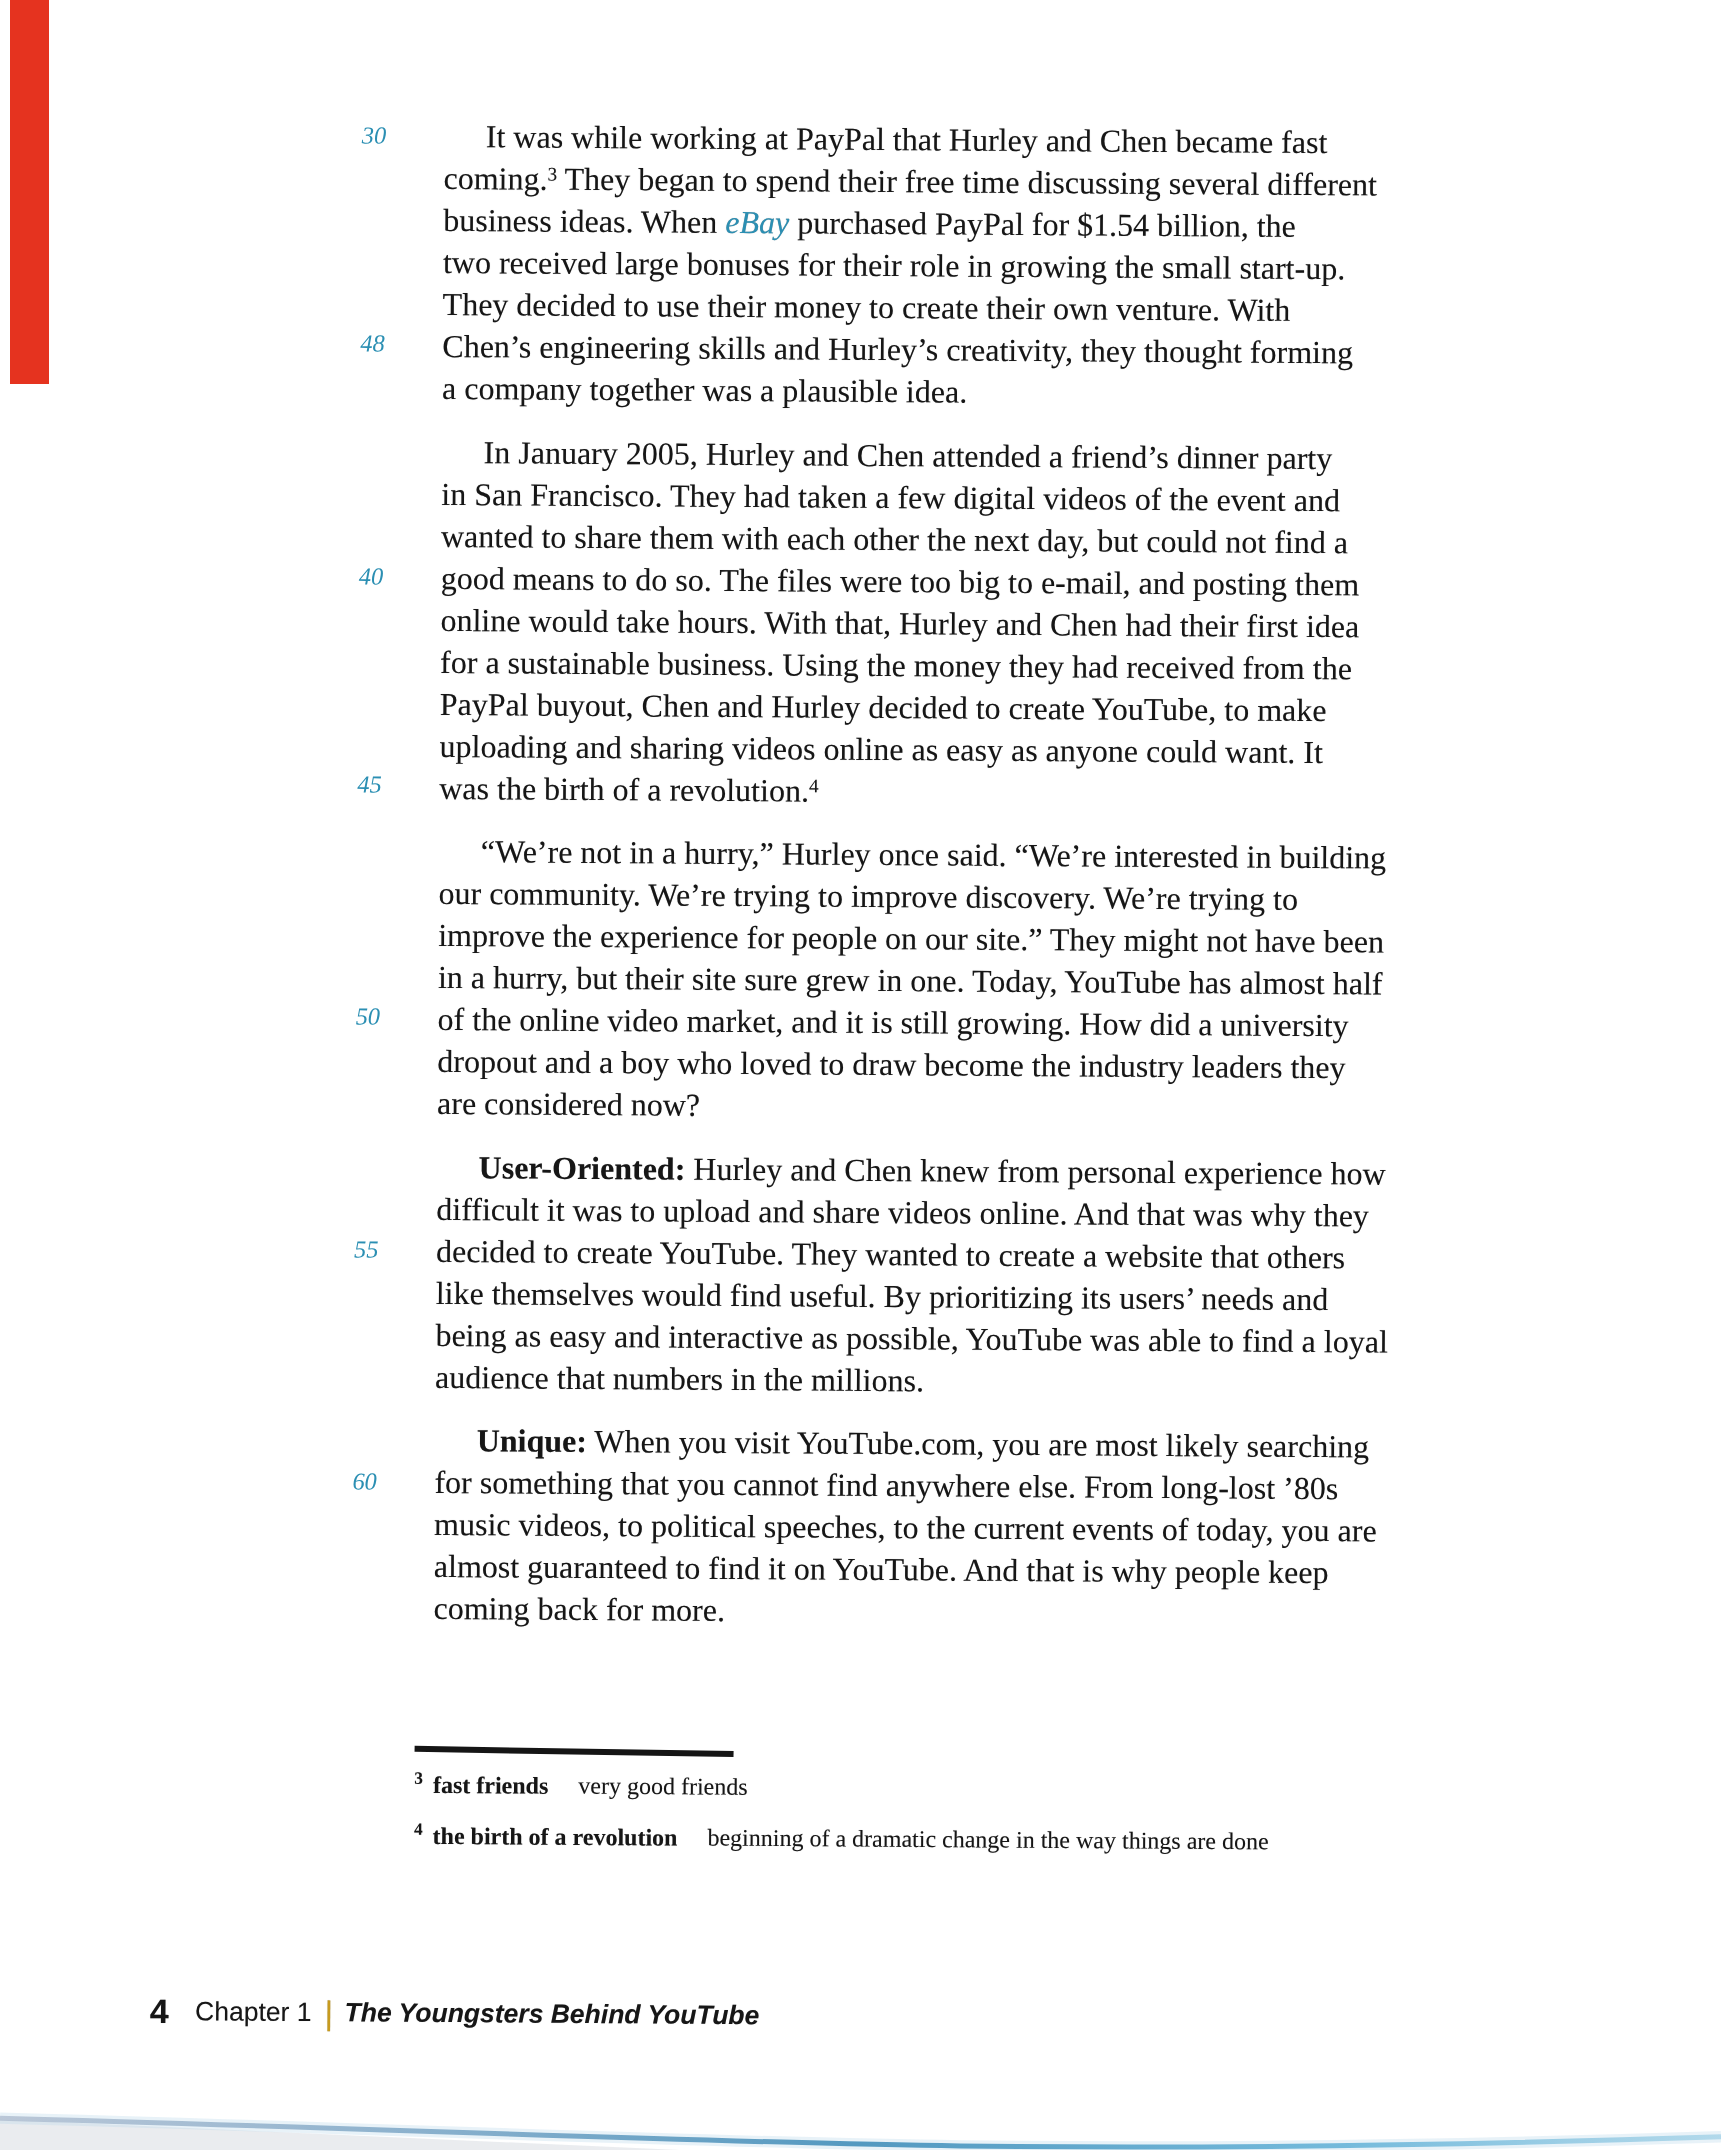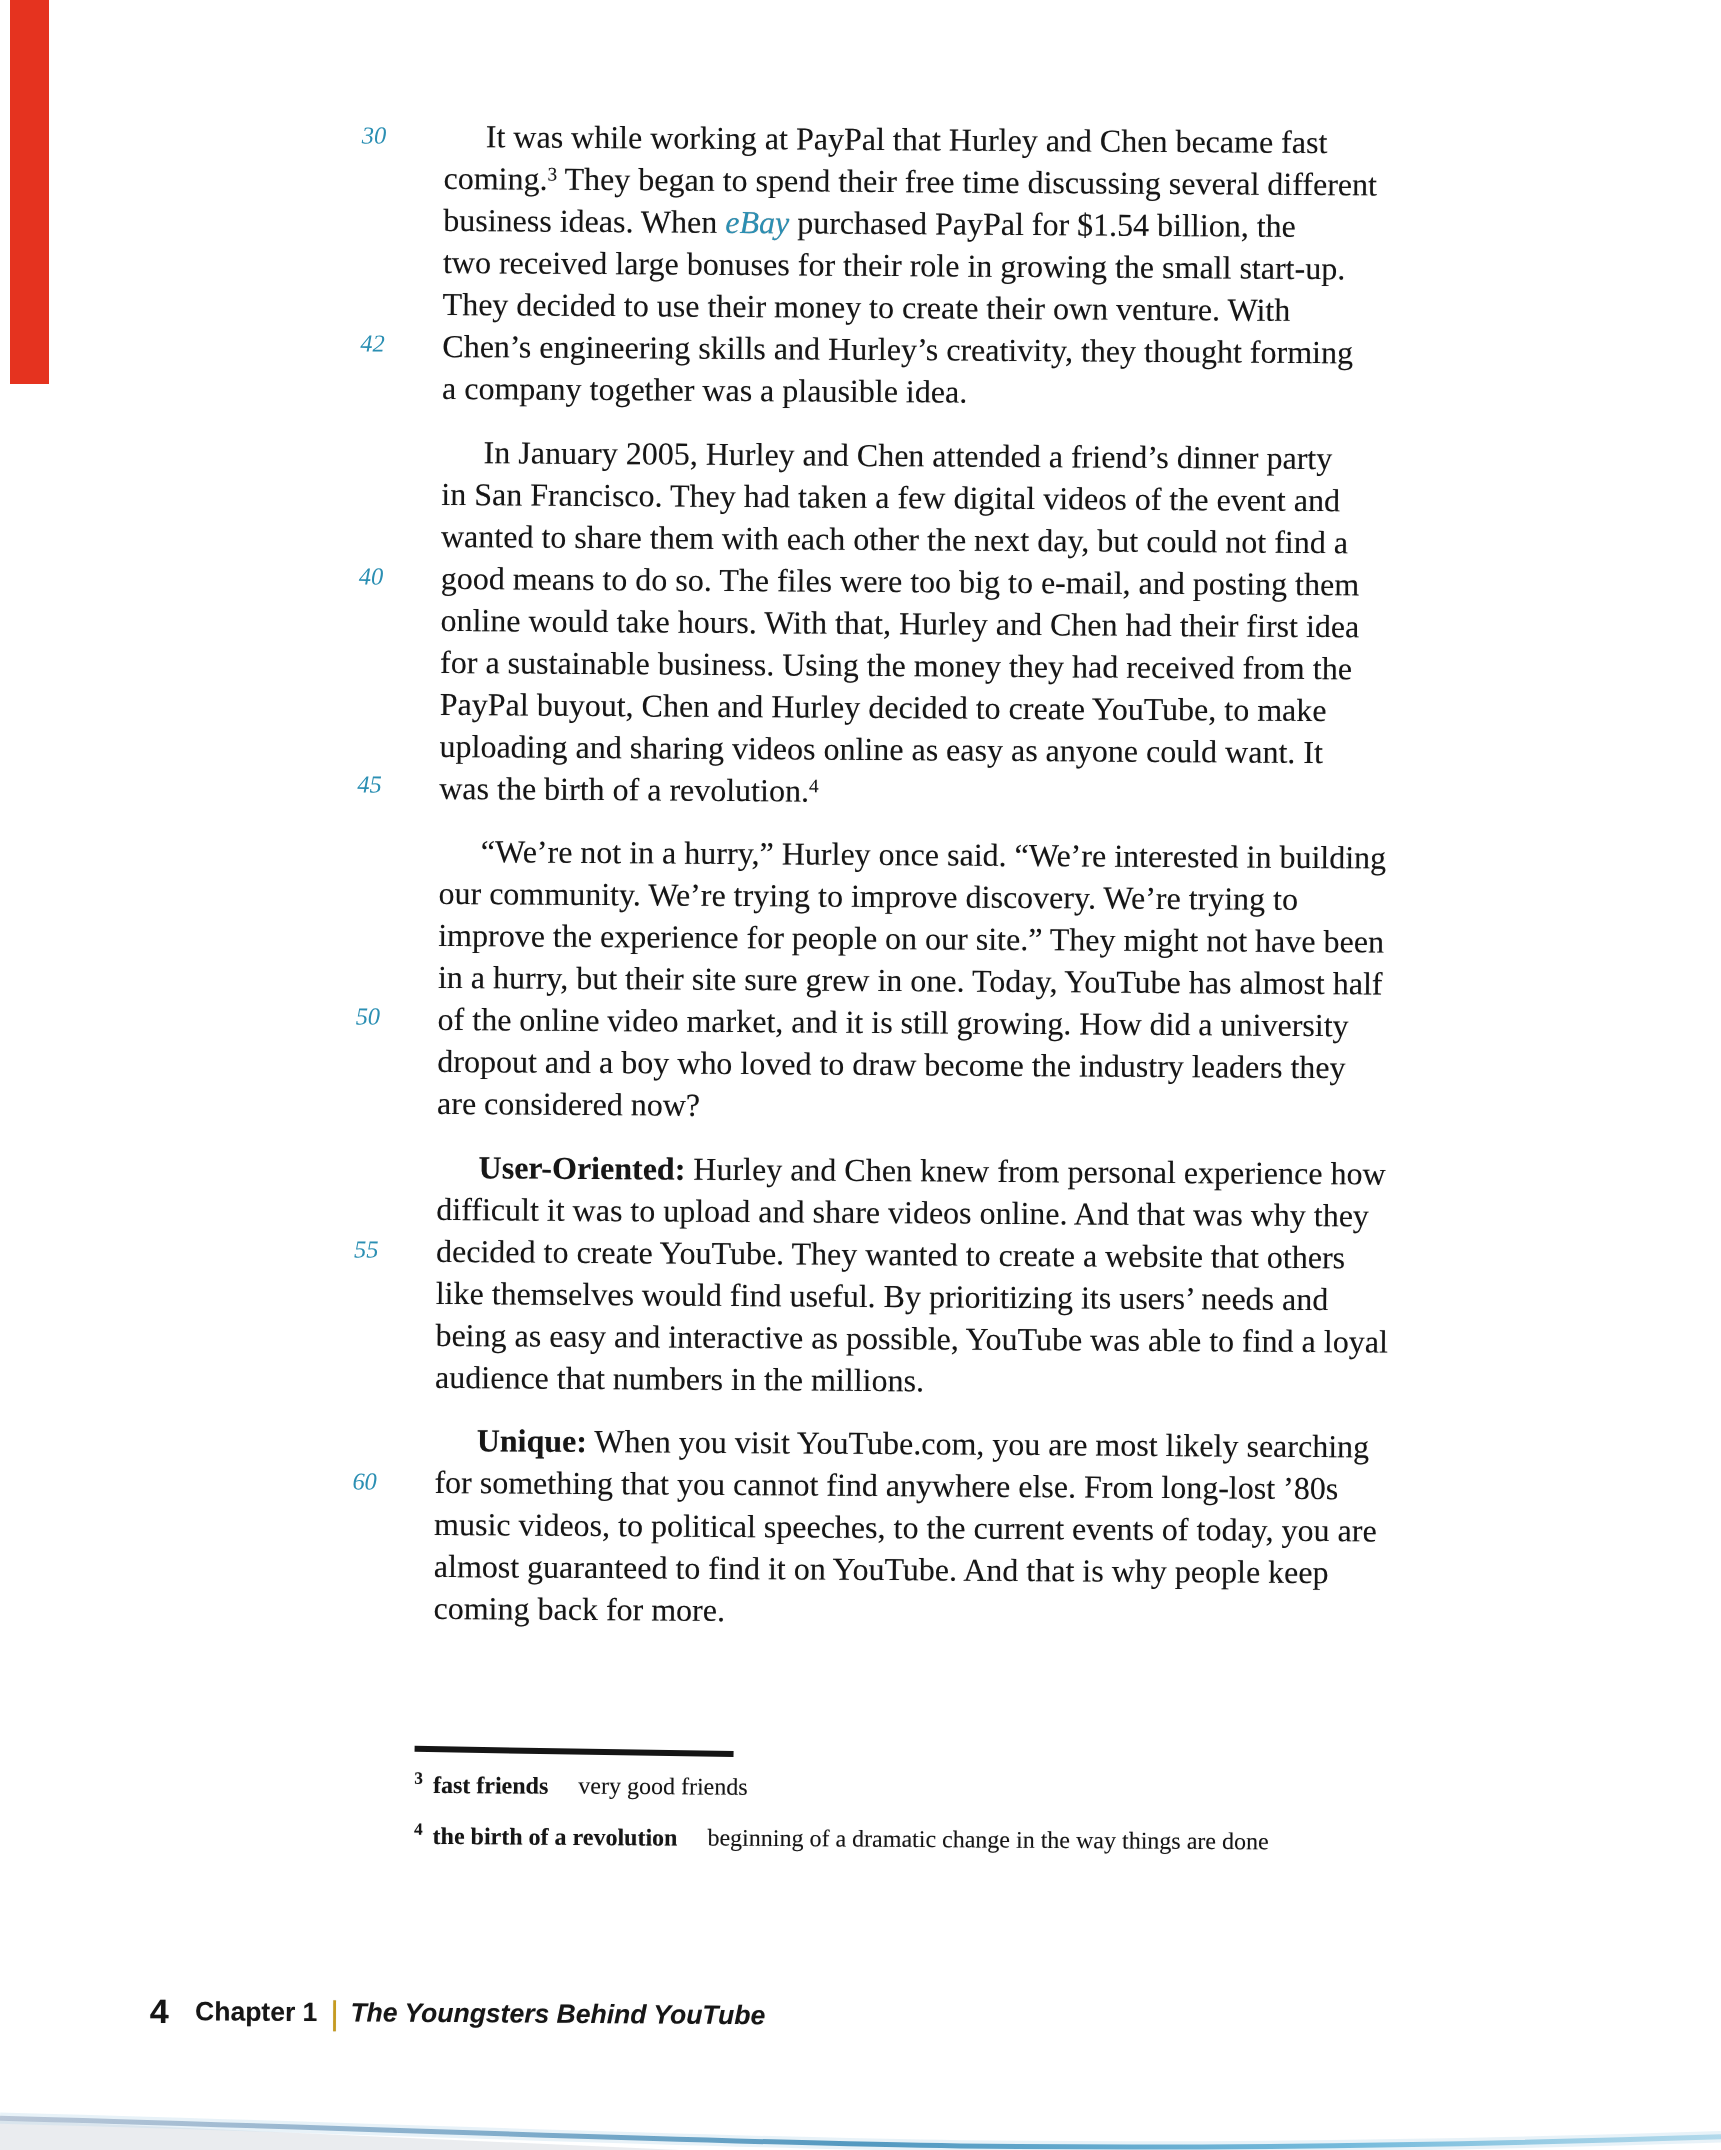--- a/index.html
+++ b/index.html
@@ -53,39 +53,39 @@
   .fn{margin-top:10.8px;white-space:nowrap;}
   .fn-sup{font-size:0.72em;vertical-align:0.5em;margin-right:10px;font-weight:700;}
   .fn-term{font-weight:700;margin-right:30px;}
   .footer{
     position:absolute;left:163px;top:1994px;white-space:nowrap;
     font-family:"Liberation Sans", sans-serif;
     display:flex;align-items:center;
     text-shadow:0 0 0.7px rgba(20,20,20,0.3);
   }
   .footer .pagenum{font-size:34px;font-weight:700;}
-  .footer .chapter{font-size:26.5px;font-weight:700;margin-left:26.5px;}
+  .footer .chapter{font-size:26.5px;font-weight:400;margin-left:26.5px;}
   .footer .sepbar{font-size:33px;font-weight:400;color:#c79b1e;margin:0 11.5px 0 13px;}
   .footer .booktitle{font-size:26.5px;font-weight:700;font-style:italic;}
   .swoosh{position:absolute;left:0;bottom:0;width:1721px;height:50px;}
 </style>
 </head>
 <body>
 
 <div class="page">
 
   <div class="red-bar"></div>
 
   <div class="content">
 
     <div class="passage">
 
       <div class="para">
         <span class="lnum" style="top:0">30</span>
-        <span class="lnum" style="top:208px">42</span>
+        <span class="lnum" style="top:208px">48</span>
         <span class="line indent">It was while working at PayPal that Hurley and Chen became fast</span>
         <span class="line"><span>coming.</span><span class="sup">3</span><span> They began to spend their free time discussing several different</span></span>
         <span class="line"><span>business ideas. When </span><span class="ebay">eBay</span><span> purchased PayPal for $1.54 billion, the</span></span>
         <span class="line">two received large bonuses for their role in growing the small start-up.</span>
         <span class="line">They decided to use their money to create their own venture. With</span>
         <span class="line">Chen’s engineering skills and Hurley’s creativity, they thought forming</span>
         <span class="line">a company together was a plausible idea.</span>
       </div>
 
       <div class="para">

